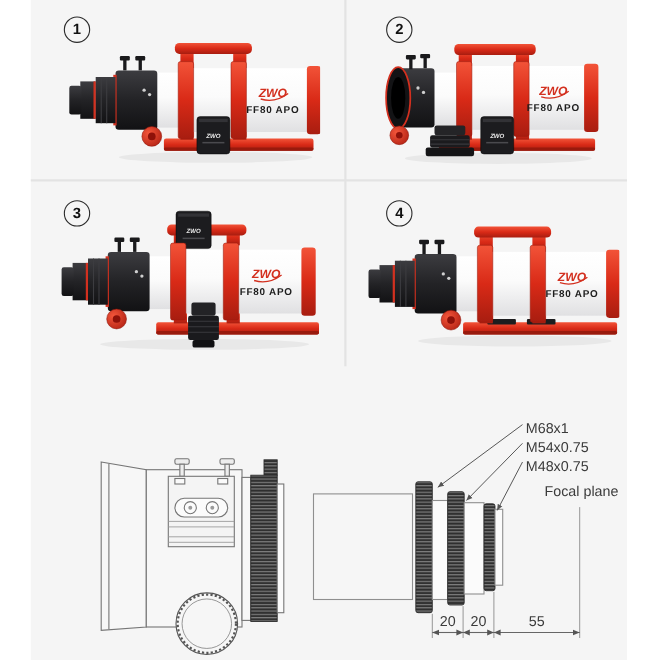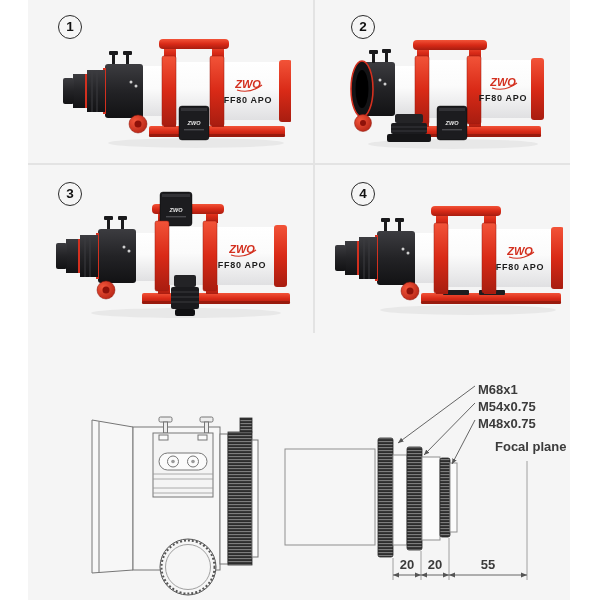--- a/index.html
+++ b/index.html
@@ -12,21 +12,21 @@
   .cell-1{left:0;top:0;width:285px;height:163px;}
   .cell-2{left:287px;top:0;width:255px;height:163px;}
   .cell-3{left:0;top:165px;width:285px;height:168px;}
   .cell-4{left:287px;top:165px;width:255px;height:168px;}
   .badge{position:absolute;width:22px;height:22px;border:1.6px solid #2b2b2b;border-radius:50%;
          display:flex;align-items:center;justify-content:center;font-size:13.5px;font-weight:bold;
          color:#111;background:transparent;line-height:1;}
   .badge-1{left:30px;top:15px;} .badge-2{left:36px;top:15px;}
   .badge-3{left:30px;top:17px;} .badge-4{left:36px;top:17px;}
   .photo{margin-top:16px;}
-  .diagram{position:absolute;left:0;top:333px;width:542px;height:267px;font-weight:bold;}
+  .diagram{position:absolute;left:0;top:333px;width:542px;height:267px;}
   
   .zwo{font-family:"Liberation Sans",sans-serif;font-style:italic;font-weight:900;font-size:11px;fill:#d3301f;text-anchor:middle;}
   .mdl{font-family:"Liberation Sans",sans-serif;font-weight:700;font-size:9px;fill:#1d1d1d;letter-spacing:0.7px;text-anchor:middle;}
   .eafTxt{font-family:"Liberation Sans",sans-serif;font-style:italic;font-weight:700;font-size:5.5px;fill:#e9e9e9;text-anchor:middle;}
   .dlab{font-family:"Liberation Sans",sans-serif;font-size:13px;fill:#3b3b3b;}
   .dnum{font-family:"Liberation Sans",sans-serif;font-size:13px;fill:#3b3b3b;text-anchor:middle;}
 </style>
 </head>
 <body>
 

